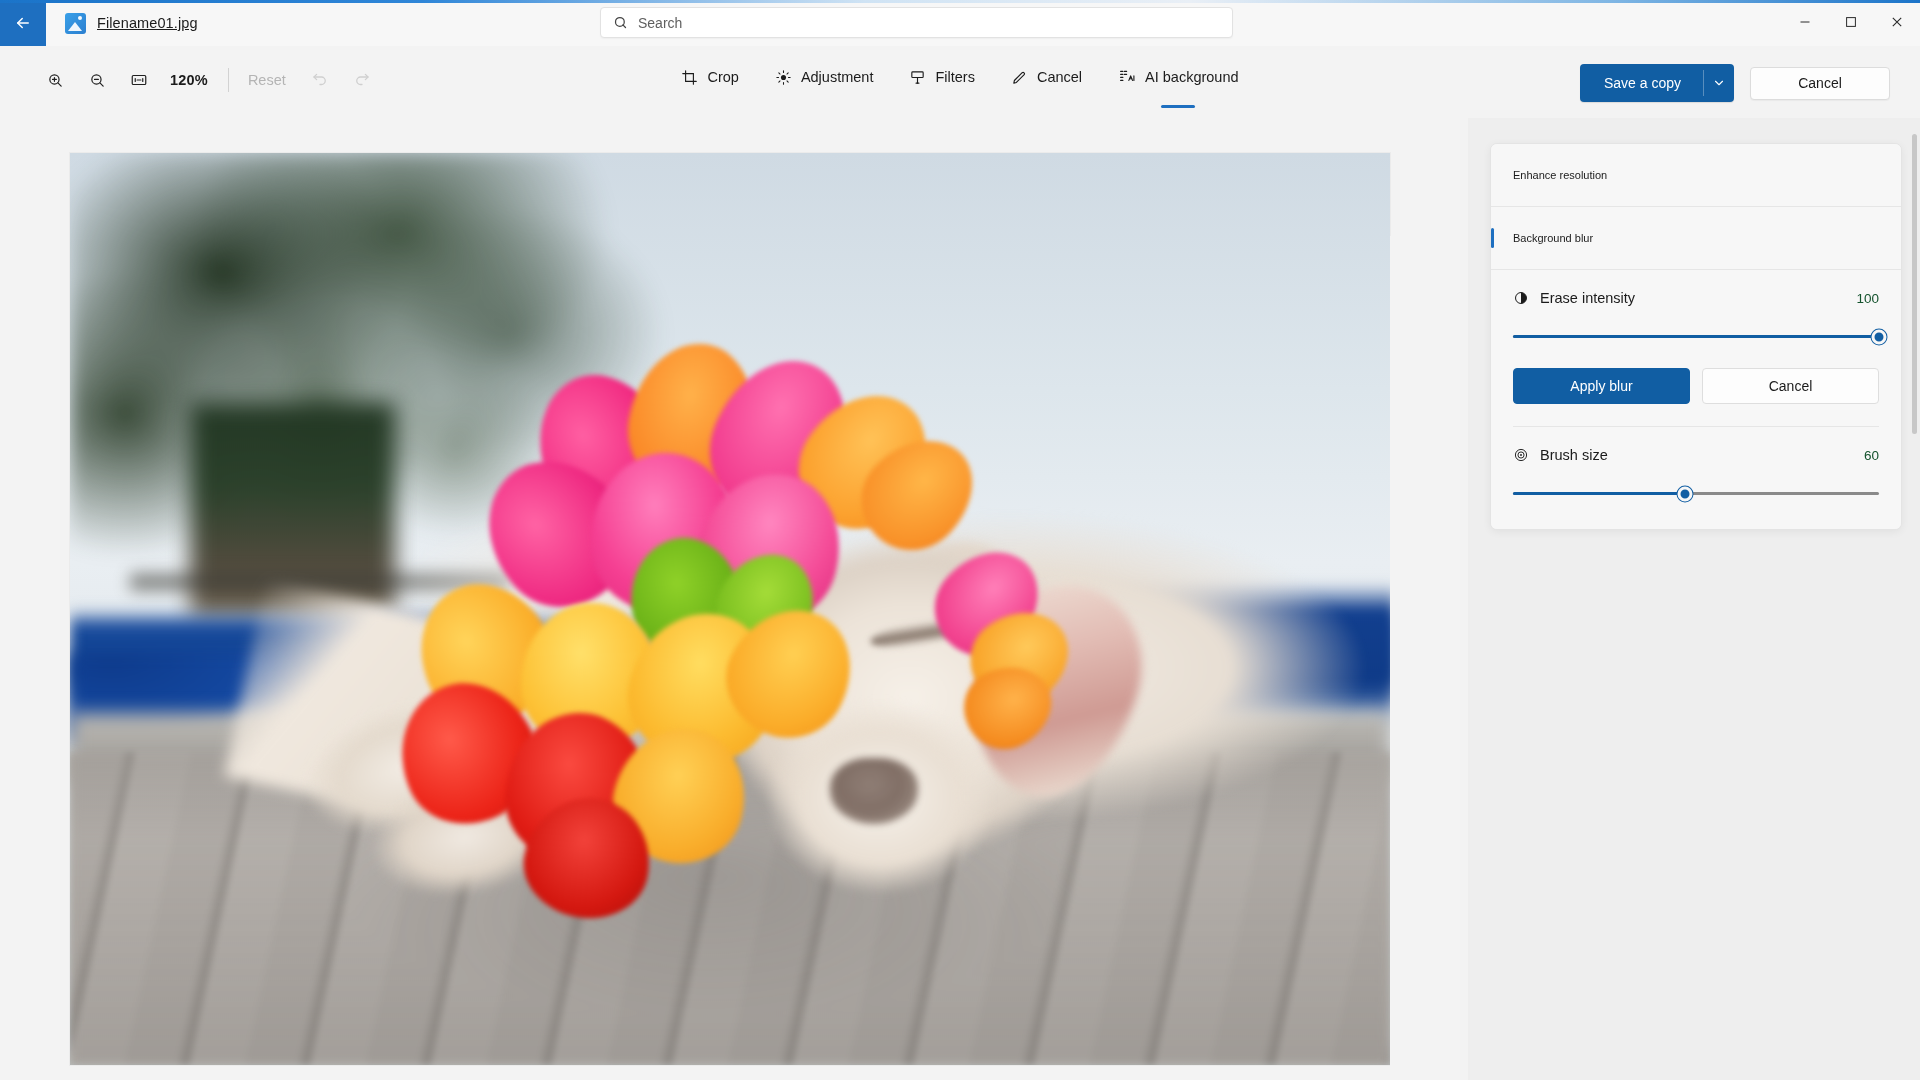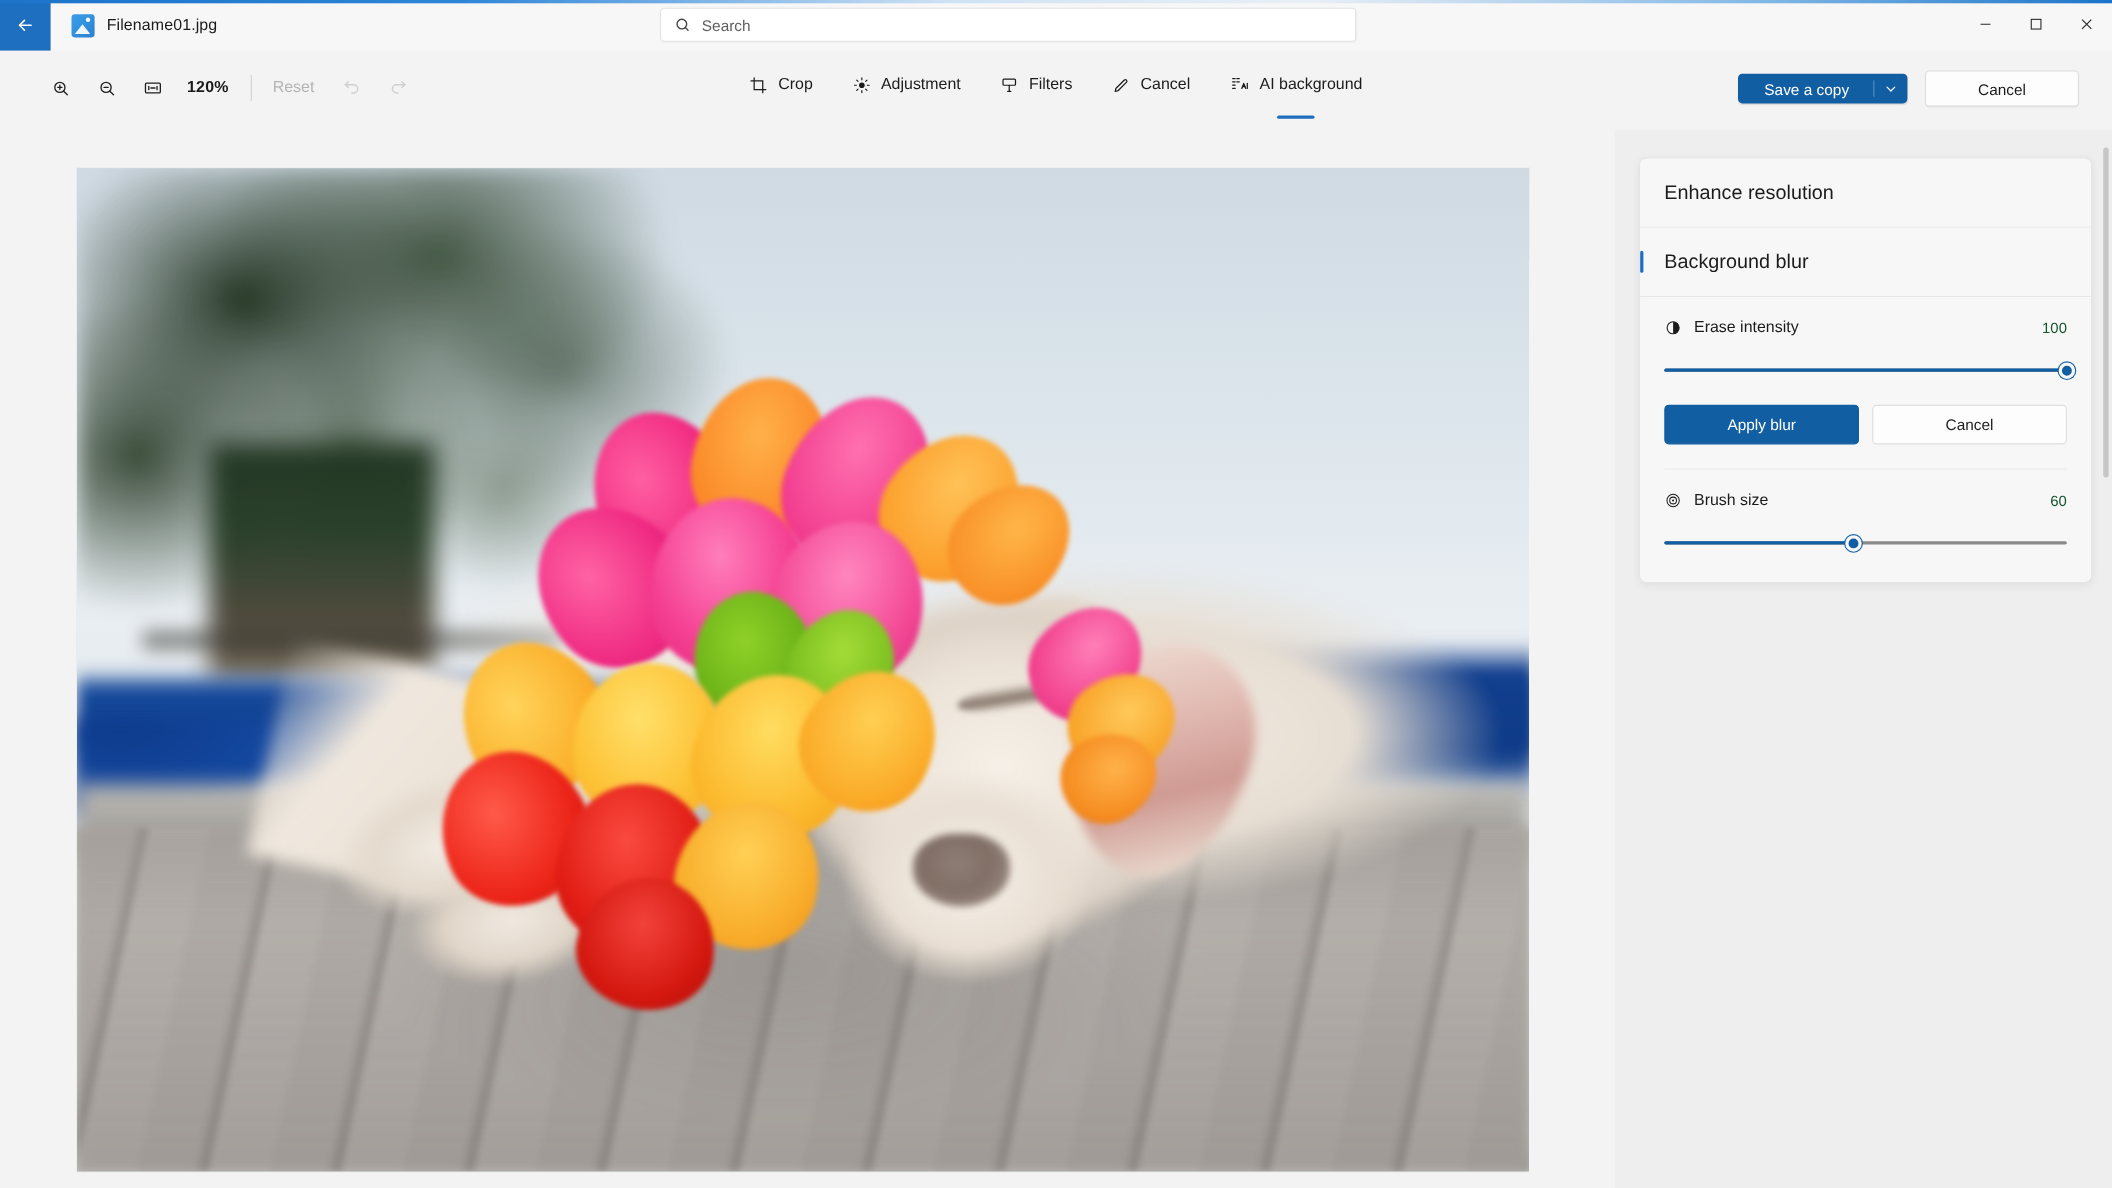--- a/index.html
+++ b/index.html
@@ -39,20 +39,21 @@
     color: #ffffff;
     cursor: pointer;
     flex: 0 0 auto;
   }
   .back-btn svg { display: block; }
 
   .file-chip {
     display: flex; align-items: center; gap: 11px;
     margin-left: 19px;
     height: 46px;
+    text-decoration: underline;
   }
   .file-thumb {
     width: 21px; height: 21px;
     border-radius: 3px;
     background: linear-gradient(135deg,#3aa0e8 0%, #2b7fd0 100%);
     position: relative;
     overflow: hidden;
     flex: 0 0 auto;
   }
   .file-thumb::after {
@@ -166,21 +167,21 @@
     display: none;
   }
   .tab.active .underline { display: block; }
 
   .tb-right {
     position: absolute; right: 30px; top: 18px;
     display: flex; align-items: center; gap: 16px;
   }
   .btn-split {
     display: flex; align-items: stretch;
-    height: 27px;
+    height: 38px;
     background: #115ea3;
     border-radius: 4px;
     overflow: hidden;
     cursor: pointer;
     box-shadow: 0 1px 1px rgba(0,0,0,.10);
   }
   .btn-split .lbl {
     display: flex; align-items: center; justify-content: center;
     padding: 0 22px 0 24px;
     color: #ffffff; font-size: 14px;
@@ -389,21 +390,21 @@
     border: 1px solid #e4e4e4;
     border-radius: 7px;
     box-shadow: 0 2px 8px rgba(0,0,0,.06);
     overflow: hidden;
   }
   .pane-row {
     position: relative;
     height: 62px;
     display: flex; align-items: center;
     padding: 0 22px;
-    font-size: 18px; color: #1b1b1b;
+    font-size: 11px; color: #1b1b1b;
     cursor: pointer;
     background: #f7f7f7;
   }
   .pane-row .sel-bar {
     position: absolute; left: 0; top: 50%;
     transform: translateY(-50%);
     width: 3px; height: 20px;
     border-radius: 2px;
     background: #1e6fc0;
     display: none;

